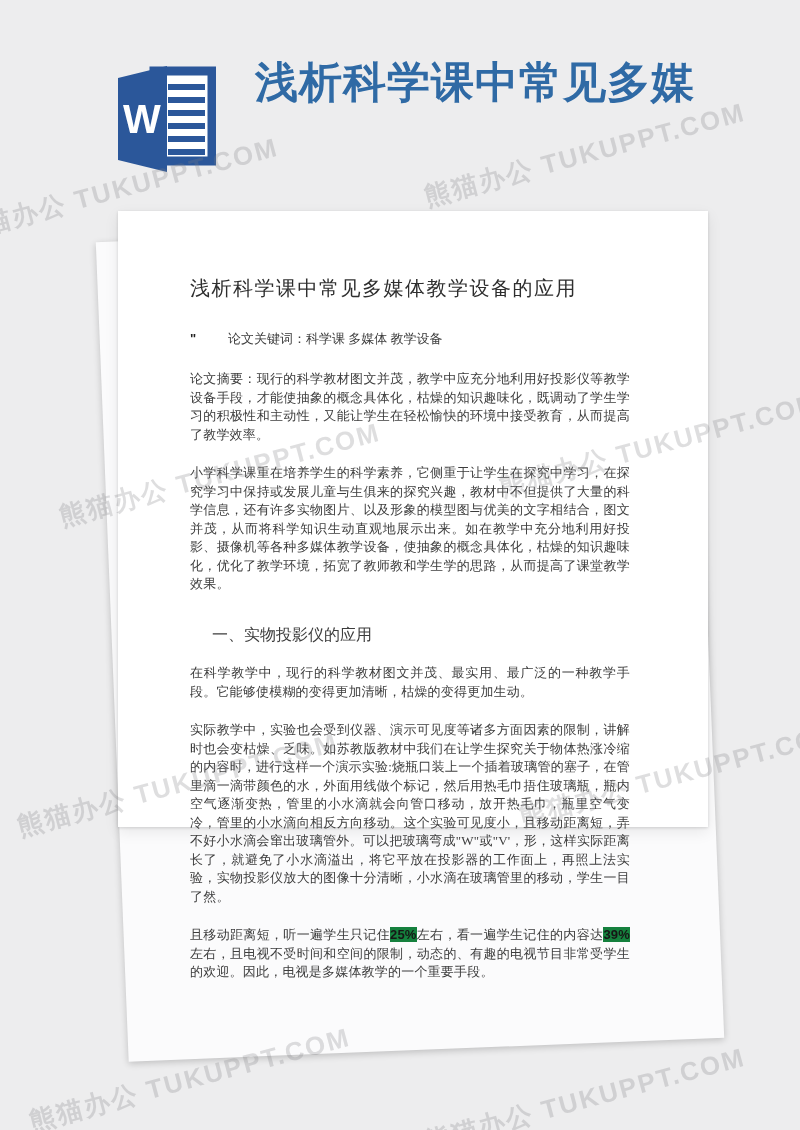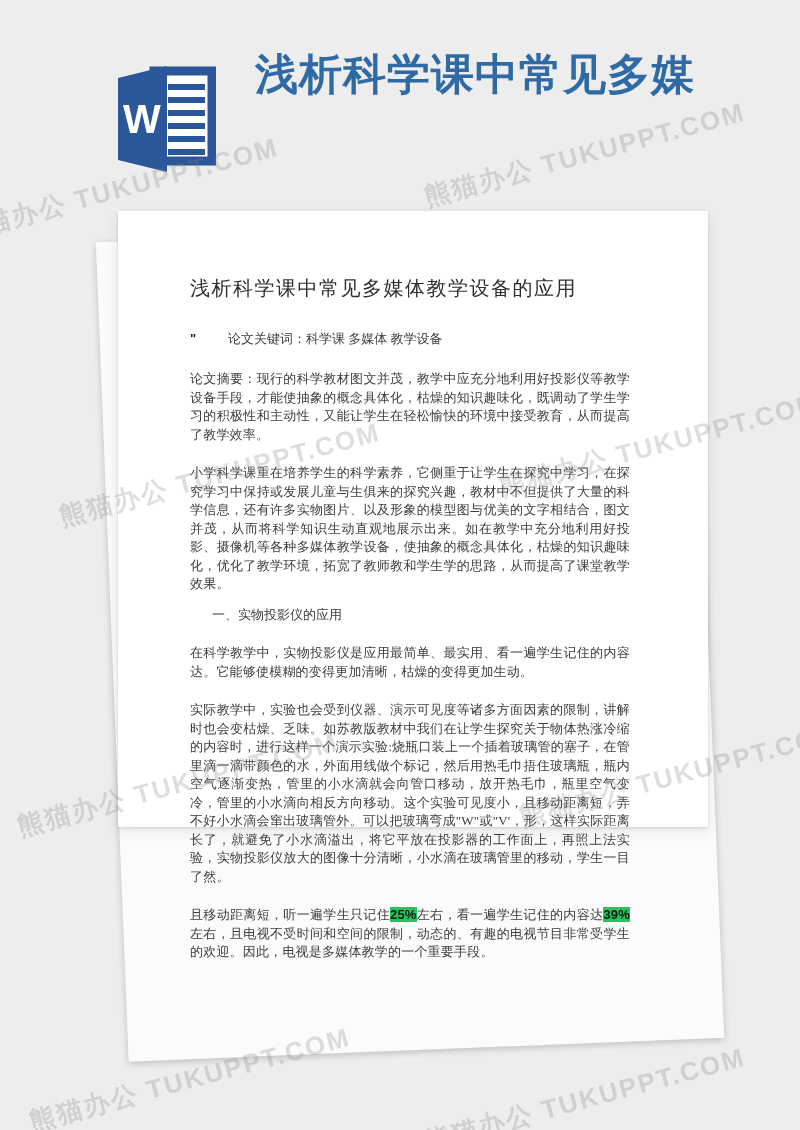--- a/index.html
+++ b/index.html
@@ -9,21 +9,21 @@
     font-family:"Liberation Serif","DejaVu Serif",serif;
     position:relative;
     overflow:hidden;
   }
   .canvas { position:absolute; inset:0; width:800px; height:1130px; overflow:hidden; }
 
   
   .header { position:absolute; left:0; top:0; width:800px; height:200px; }
   .word-icon { position:absolute; left:110px; top:62px; width:106px; height:114px; }
   .header-title {
-    position:absolute; left:255px; top:48px; width:480px;
+    position:absolute; left:255px; top:56px; width:480px;
     font-size:43px; line-height:53px; font-weight:700;
     color:#2f6aa5; letter-spacing:1px;
   }
 
   
   .back-page {
     position:absolute; left:112px; top:230px; width:596px; height:820px;
     background:#fbfbfc;
     transform:rotate(-2.3deg);
     box-shadow:0 2px 7px rgba(0,0,0,0.20);
@@ -45,25 +45,25 @@
   .keywords-line { margin-top:28px; font-size:13px; line-height:18px; }
   .keywords-line .quote {
     display:inline-block; width:38px; font-weight:700;
     font-family:"Liberation Sans","DejaVu Sans",sans-serif; color:#222;
   }
   .para {
     margin:20px 0 0 0; font-size:13px; line-height:18.5px;
     text-align:justify; letter-spacing:0.2px;
   }
   .para.first { margin-top:22px; }
-  .doc-heading { margin-top:12px; font-size:13px; line-height:18.5px; text-indent:22px; }
+  .doc-heading { margin-top:32px; font-size:16px; line-height:18.5px; text-indent:22px; }
   .num {
     font-weight:700; color:#161616;
     font-family:"Liberation Sans","DejaVu Sans",sans-serif;
-    background:#22c55e;
+    background:#15803d;
   }
 
   
   .watermarks { position:absolute; inset:0; z-index:3; pointer-events:none; }
   .wm {
     position:absolute; white-space:nowrap;
     font-family:"Liberation Sans","DejaVu Sans",sans-serif;
     font-weight:700; font-size:26px; letter-spacing:2px;
     color:rgba(128,128,130,0.26);
     transform:rotate(-15deg); transform-origin:left center;
@@ -114,21 +114,21 @@
     <div class="keywords-line">
       <span class="quote">"</span><span>论文关键词：科学课 多媒体 教学设备</span>
     </div>
 
     <p class="para first">论文摘要：现行的科学教材图文并茂，教学中应充分地利用好投影仪等教学设备手段，才能使抽象的概念具体化，枯燥的知识趣味化，既调动了学生学习的积极性和主动性，又能让学生在轻松愉快的环境中接受教育，从而提高了教学效率。</p>
 
     <p class="para">小学科学课重在培养学生的科学素养，它侧重于让学生在探究中学习，在探究学习中保持或发展儿童与生俱来的探究兴趣，教材中不但提供了大量的科学信息，还有许多实物图片、以及形象的模型图与优美的文字相结合，图文并茂，从而将科学知识生动直观地展示出来。如在教学中充分地利用好投影、摄像机等各种多媒体教学设备，使抽象的概念具体化，枯燥的知识趣味化，优化了教学环境，拓宽了教师教和学生学的思路，从而提高了课堂教学效果。</p>
 
     <div class="doc-heading">一、实物投影仪的应用</div>
 
-    <p class="para">在科学教学中，实物投影仪是应用最简单、最实用、看一遍学生记住的内容达。它能够使模糊的变得更加清晰，枯燥的变得更加生动。</p>
+    <p class="para">在科学教学中，现行的科学教材图文并茂、最实用、最广泛的一种教学手段。它能够使模糊的变得更加清晰，枯燥的变得更加生动。</p>
 
     <p class="para">实际教学中，实验也会受到仪器、演示可见度等诸多方面因素的限制，讲解时也会变枯燥、乏味。如苏教版教材中我们在让学生探究关于物体热涨冷缩的内容时，进行这样一个演示实验:烧瓶口装上一个插着玻璃管的塞子，在管里滴一滴带颜色的水，外面用线做个标记，然后用热毛巾捂住玻璃瓶，瓶内空气逐渐变热，管里的小水滴就会向管口移动，放开热毛巾，瓶里空气变冷，管里的小水滴向相反方向移动。这个实验可见度小，且移动距离短，弄不好小水滴会窜出玻璃管外。可以把玻璃弯成"W"或"V'，形，这样实际距离长了，就避免了小水滴溢出，将它平放在投影器的工作面上，再照上法实验，实物投影仪放大的图像十分清晰，小水滴在玻璃管里的移动，学生一目了然。</p>
 
 
     <p class="para"><span>且移动距离短，听一遍学生只记住</span><span class="num">25%</span><span>左右，看一遍学生记住的内容达</span><span class="num">39%</span><span>左右，且电视不受时间和空间的限制，动态的、有趣的电视节目非常受学生的欢迎。因此，电视是多媒体教学的一个重要手段。</span></p>
   </div>
 
   <div class="watermarks">
     <span class="wm">熊猫办公 TUKUPPT.COM</span>
     <span class="wm">熊猫办公 TUKUPPT.COM</span>

